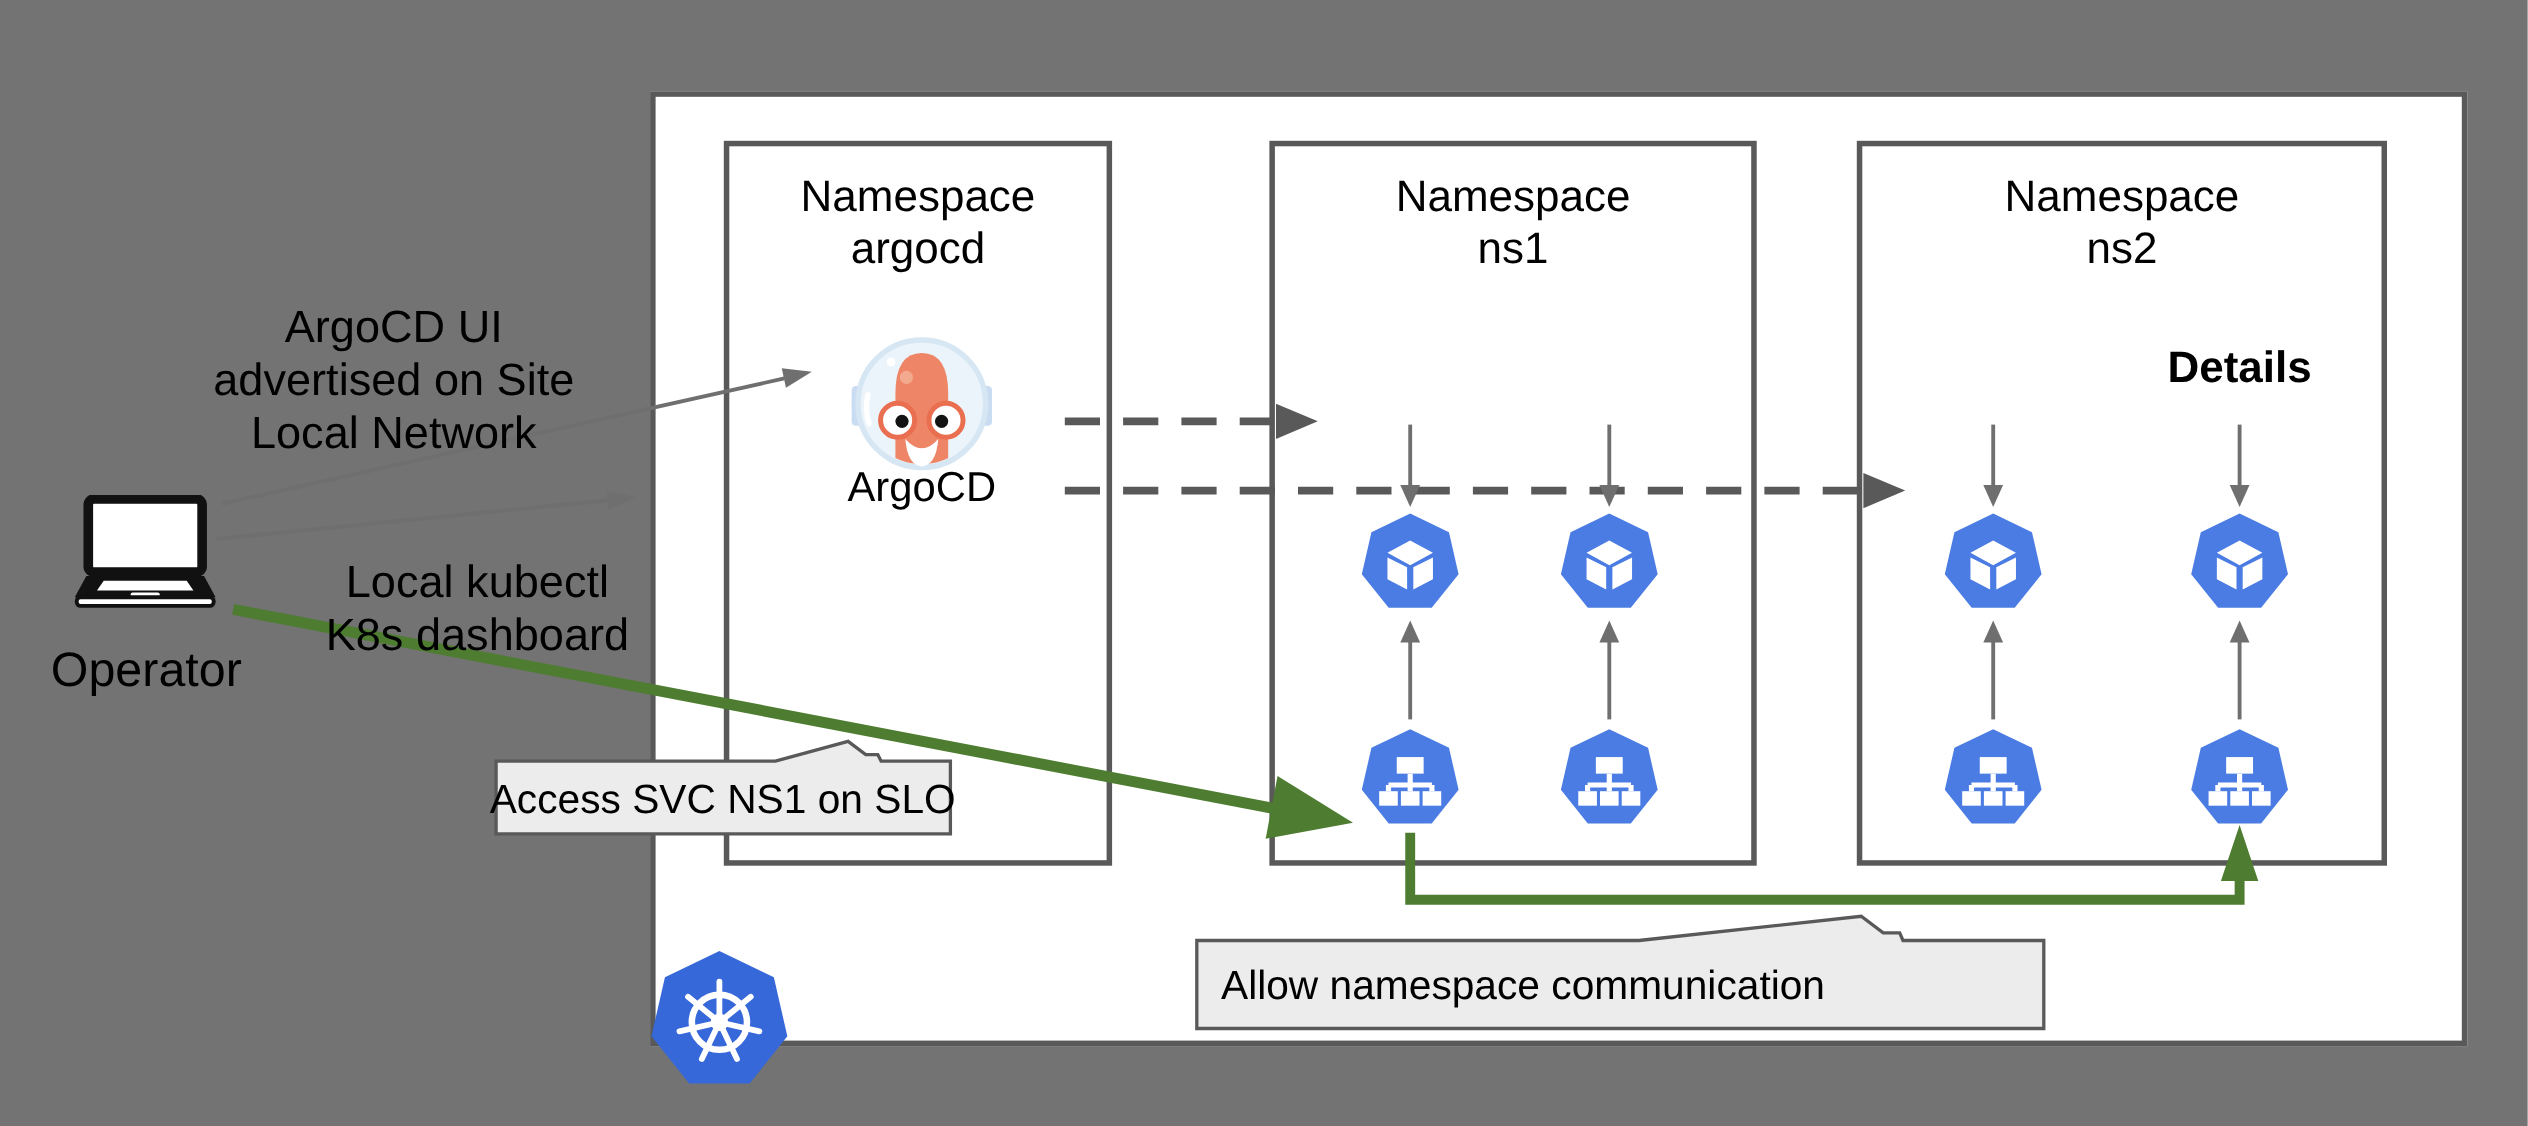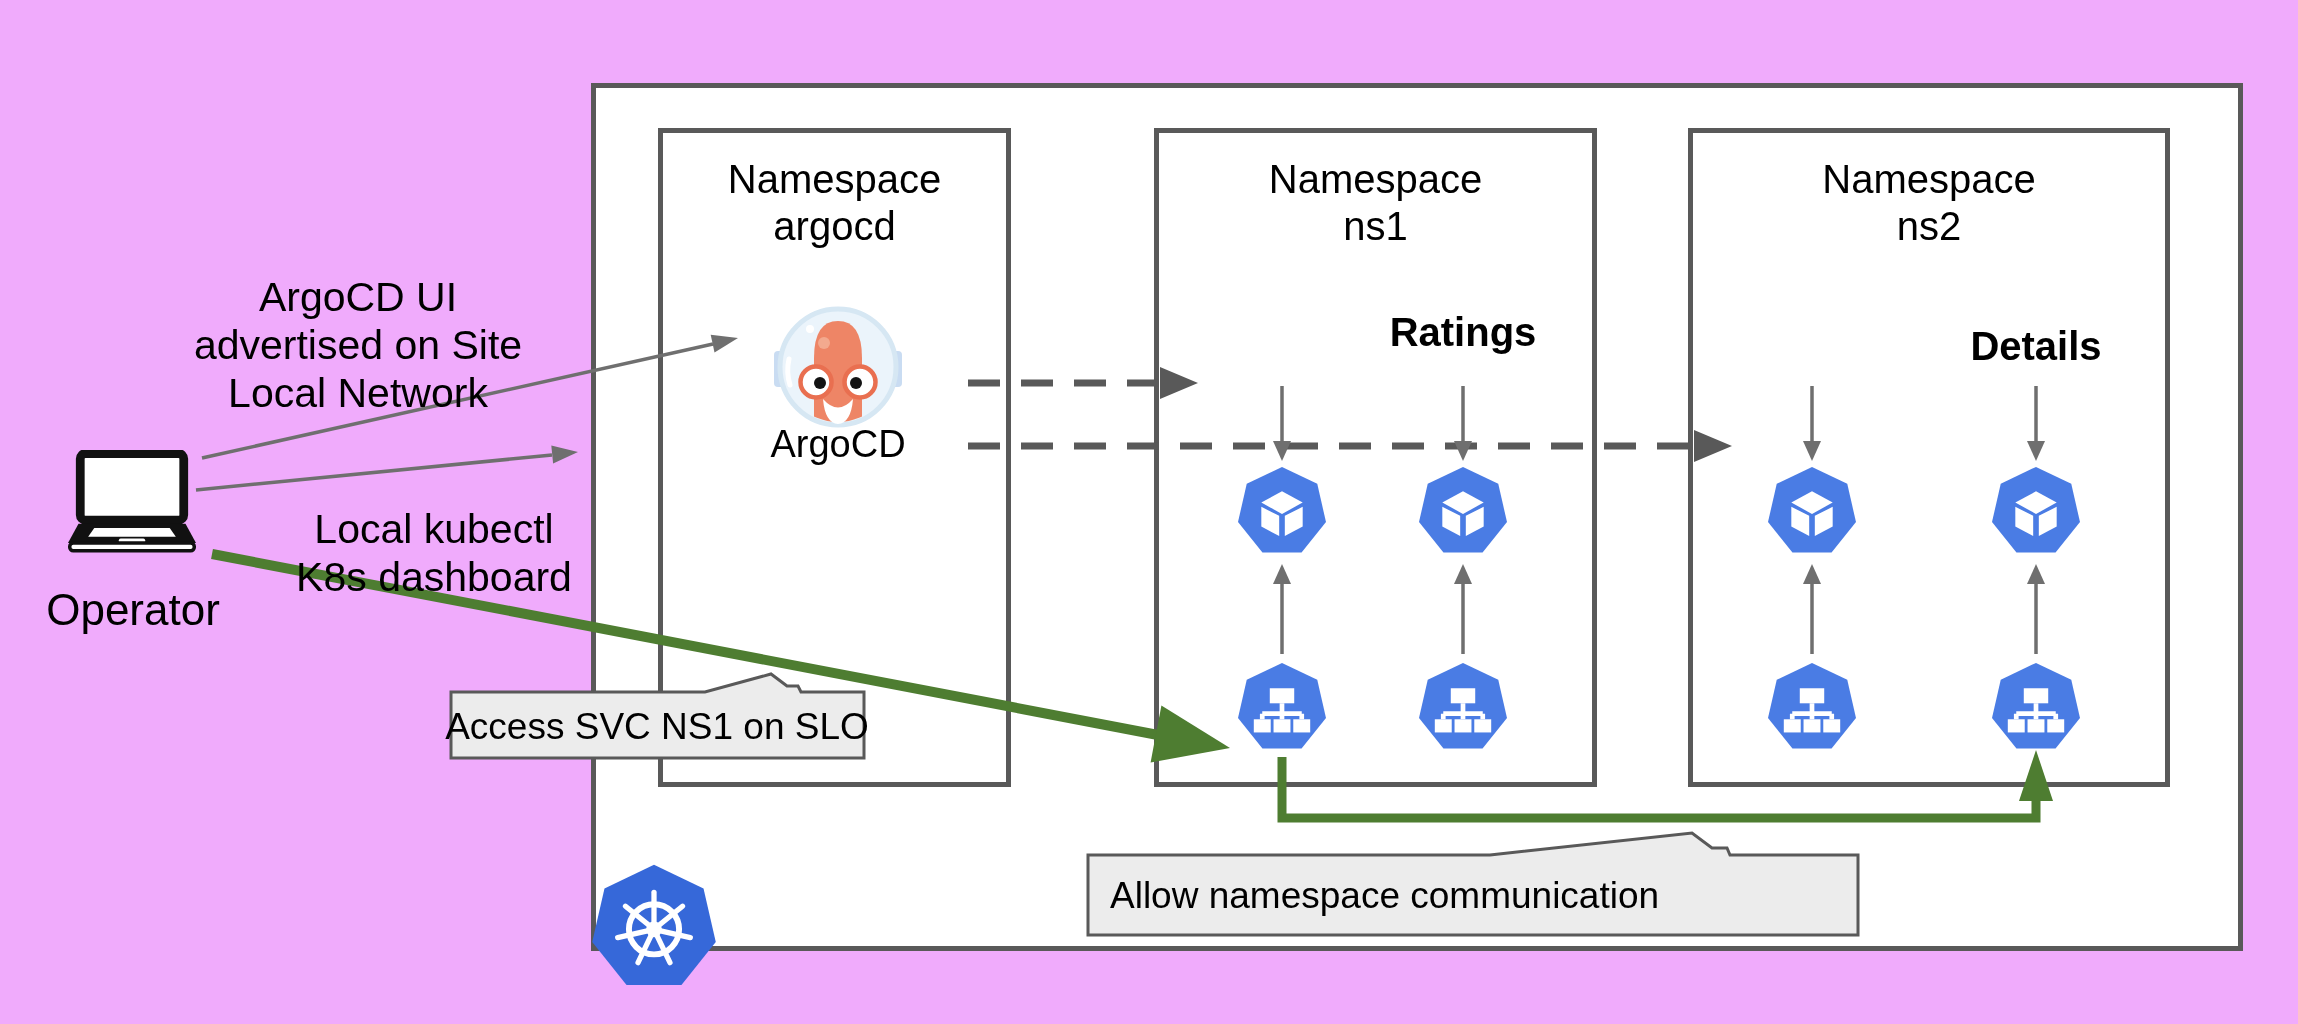--- a/index.html
+++ b/index.html
@@ -1,16 +1,16 @@
 <!DOCTYPE html>
 <html style="--gray: #595959; --arrow_gray: #6f6f6f; --green: #4e7d31; --pod_blue: #4a7ce4; --k8s_blue: #3668d9; --callout_bg: #ececec; --argo_orange: #ee8566; --helmet_blue: #ebf4fb;"><head>
 <meta charset="utf-8">
 <style>
   html,body{margin:0;padding:0;background:#fff;}
-  #canvas{position:relative;width:2298px;height:1024px;background:#f0abfc;overflow:hidden;
+  #canvas{position:relative;width:2298px;height:1024px;background:#737373;overflow:hidden;
           font-family:"Liberation Sans","DejaVu Sans",sans-serif;color:#000;}
 
   
   .box{position:absolute;border:5px solid var(--gray);background:#fff;box-sizing:border-box;}
   .ns-title{position:absolute;text-align:center;font-size:40px;line-height:47px;white-space:pre-line;}
 
   
   .svc-label{position:absolute;transform:translate(-50%,-50%);width:250px;text-align:center;
              font-weight:bold;font-size:40px;line-height:50px;}
   .app-label{position:absolute;transform:translate(-50%,-50%);font-size:38px;}
@@ -106,22 +106,21 @@
 
   <div class="box" style="left:591px;top:83px;width:1652px;height:868px;"></div>
   <div class="box" style="left:658px;top:128px;width:353px;height:659px;"></div>
   <div class="box" style="left:1154px;top:128px;width:443px;height:659px;"></div>
   <div class="box" style="left:1688px;top:128px;width:482px;height:659px;"></div>
 
   <div class="ns-title" style="left:658px;top:156px;width:353px;"><span>Namespace</span><br><span>argocd</span></div>
   <div class="ns-title" style="left:1154px;top:156px;width:443px;"><span>Namespace</span><br><span>ns1</span></div>
   <div class="ns-title" style="left:1688px;top:156px;width:482px;"><span>Namespace</span><br><span>ns2</span></div>
 
-  <div class="svc-label" style="left:1463px;top:332px;">Ratings</div>
-  <div class="svc-label" style="left:2036px;top:334px;margin-top:12px;">Details</div>
+  <div class="svc-label" style="left:2036px;top:334px;">Details</div>
 
   <svg class="icon" style="left:774px;top:303px;" width="128" height="142">
       <use href="#sym-argo"></use>
     </svg>
   <div class="app-label" style="left:838px;top:444px;">ArgoCD</div>
 
   <svg class="icon icon-pod" style="left:1235px;top:465px;" width="94" height="94">
       <use href="#sym-pod"></use>
     </svg>
   <svg class="icon icon-pod" style="left:1416px;top:465px;" width="94" height="94">

